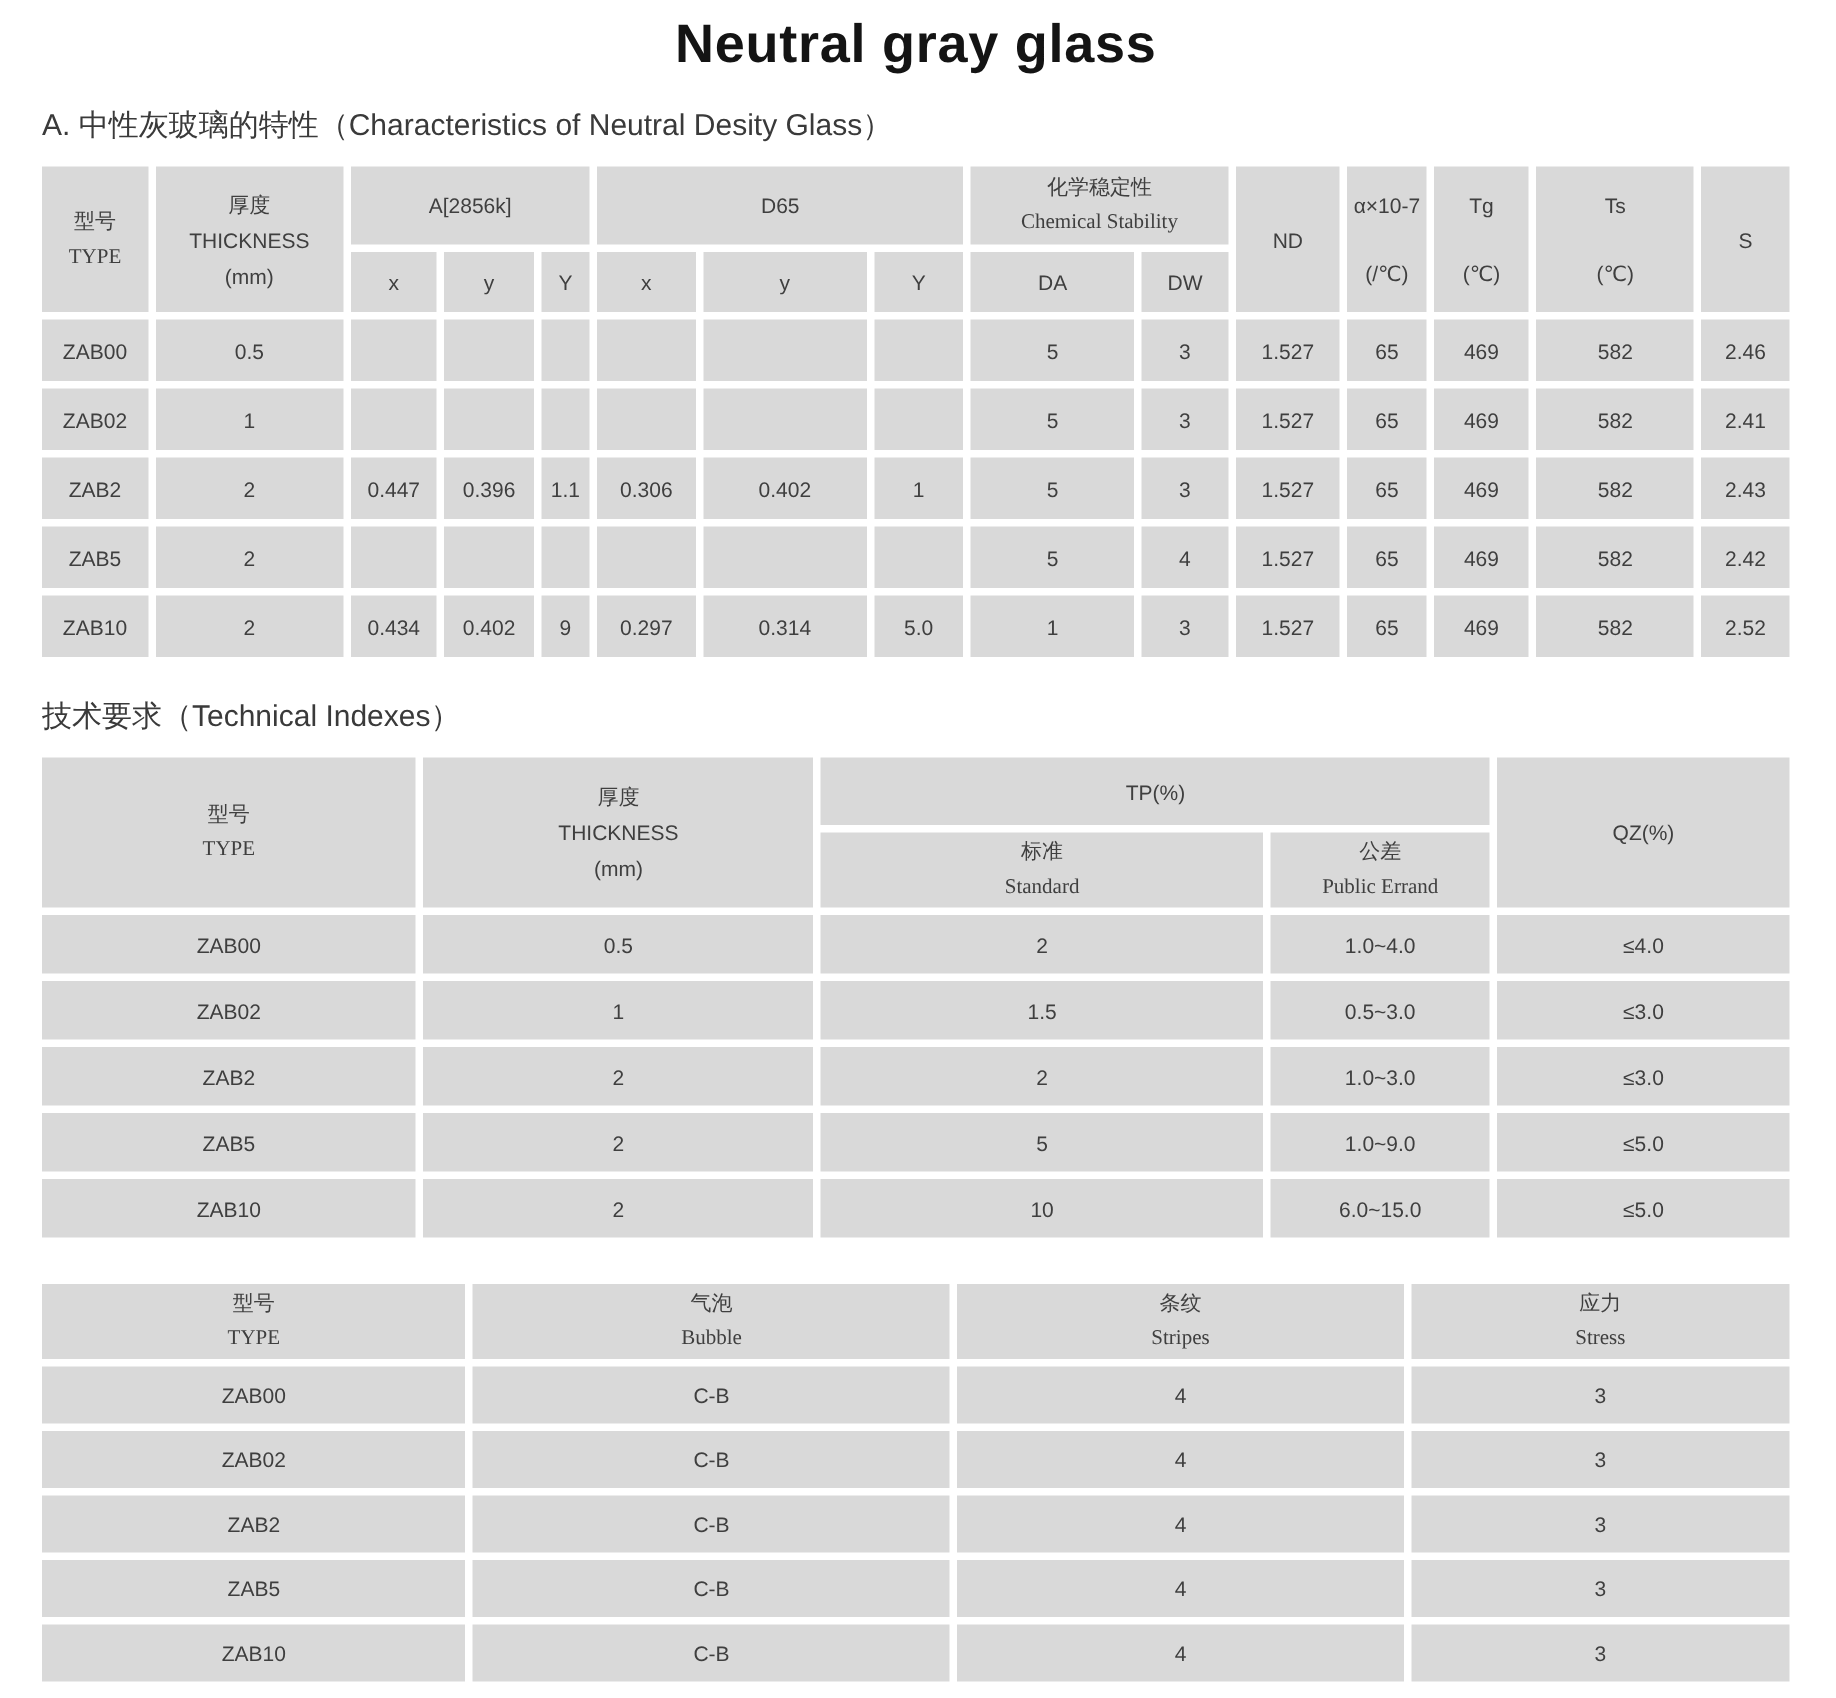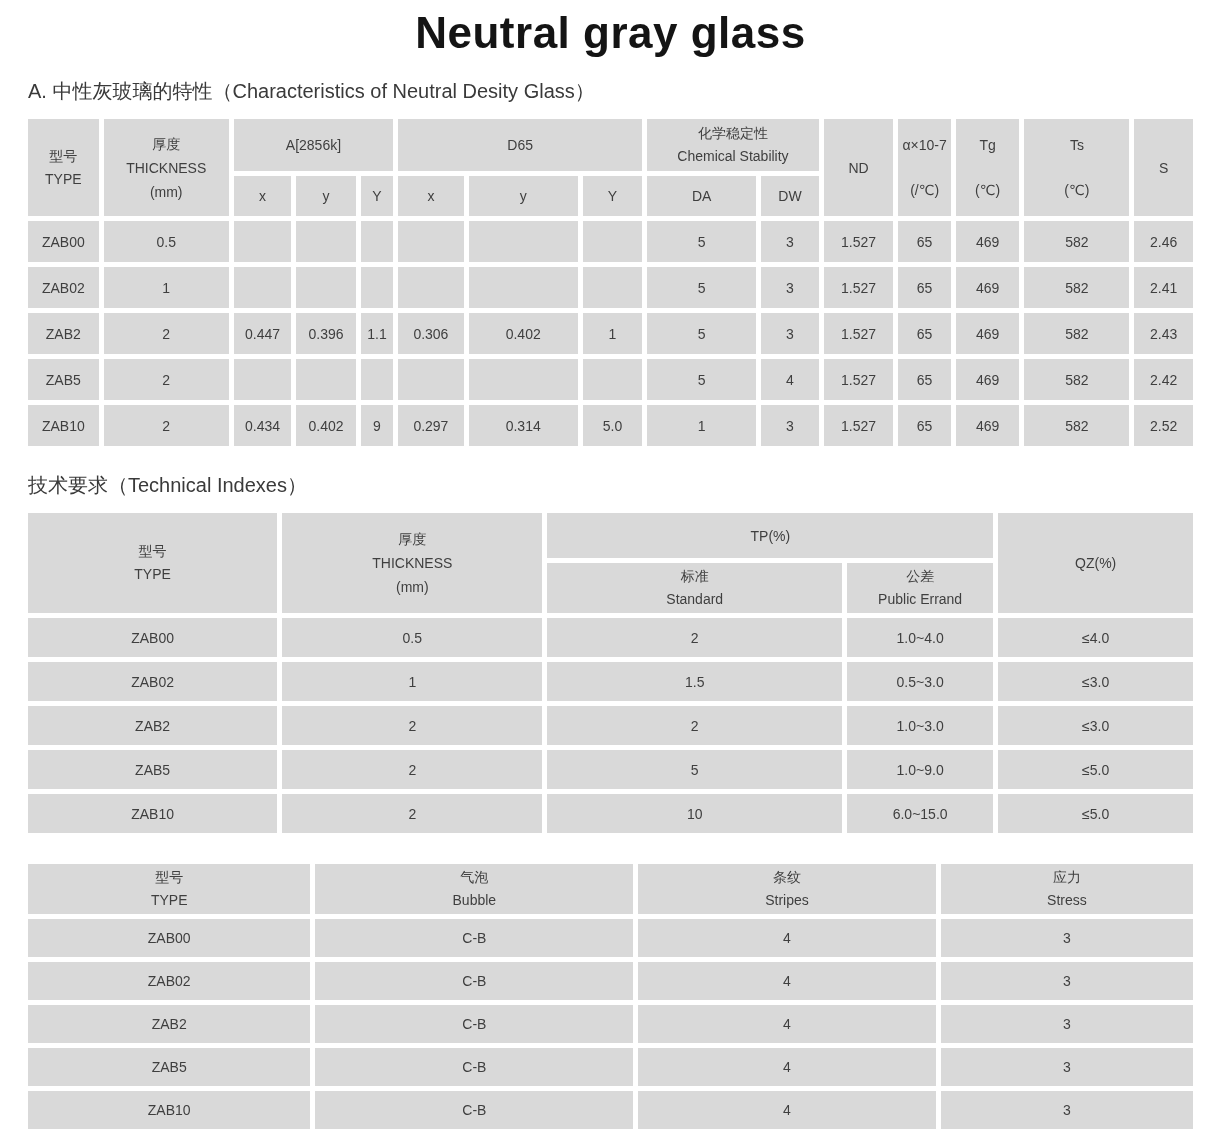--- a/index.html
+++ b/index.html
@@ -3,21 +3,21 @@
 <meta charset="utf-8">
 <style>
   html,body{margin:0;padding:0;background:#ffffff;}
   body{
     width:1224px;
     font-family:"Liberation Sans","DejaVu Sans",sans-serif;
     color:#3f3f3f;
   }
   .page{padding:4px 31px 26px 28px;}
   .main-title{
-    font-size:44px;
+    font-size:36px;
     font-weight:700;
     color:#141414;
     text-align:center;
     margin:4px 0 20px 0;
     letter-spacing:0.5px;
   }
   .sec-heading{
     font-size:20px;
     font-weight:400;
     color:#3a3a3a;
@@ -34,21 +34,21 @@
   th,td{
     background:#d9d9d9;
     font-size:14px;
     font-weight:400;
     text-align:center;
     vertical-align:middle;
     padding:2px 4px;
     overflow:hidden;
     color:#3f3f3f;
   }
-  .two div{line-height:23px;}
+  .two div{line-height:23px;font-family:Liberation Serif, serif;}
   .three div{line-height:24px;}
   .split{vertical-align:middle;}
   .split div{line-height:45px;}
   .t1 thead tr.hr1 th{height:48px;}
   .t1 thead tr.hr2 th{height:36px;}
   .t1 tbody td{height:37px;}
   .t2 thead tr.hr1 th{height:41px;}
   .t2 thead tr.hr2 th{height:42px;}
   .t2 tbody td{height:35px;}
   .t3 thead th{height:44px;}

